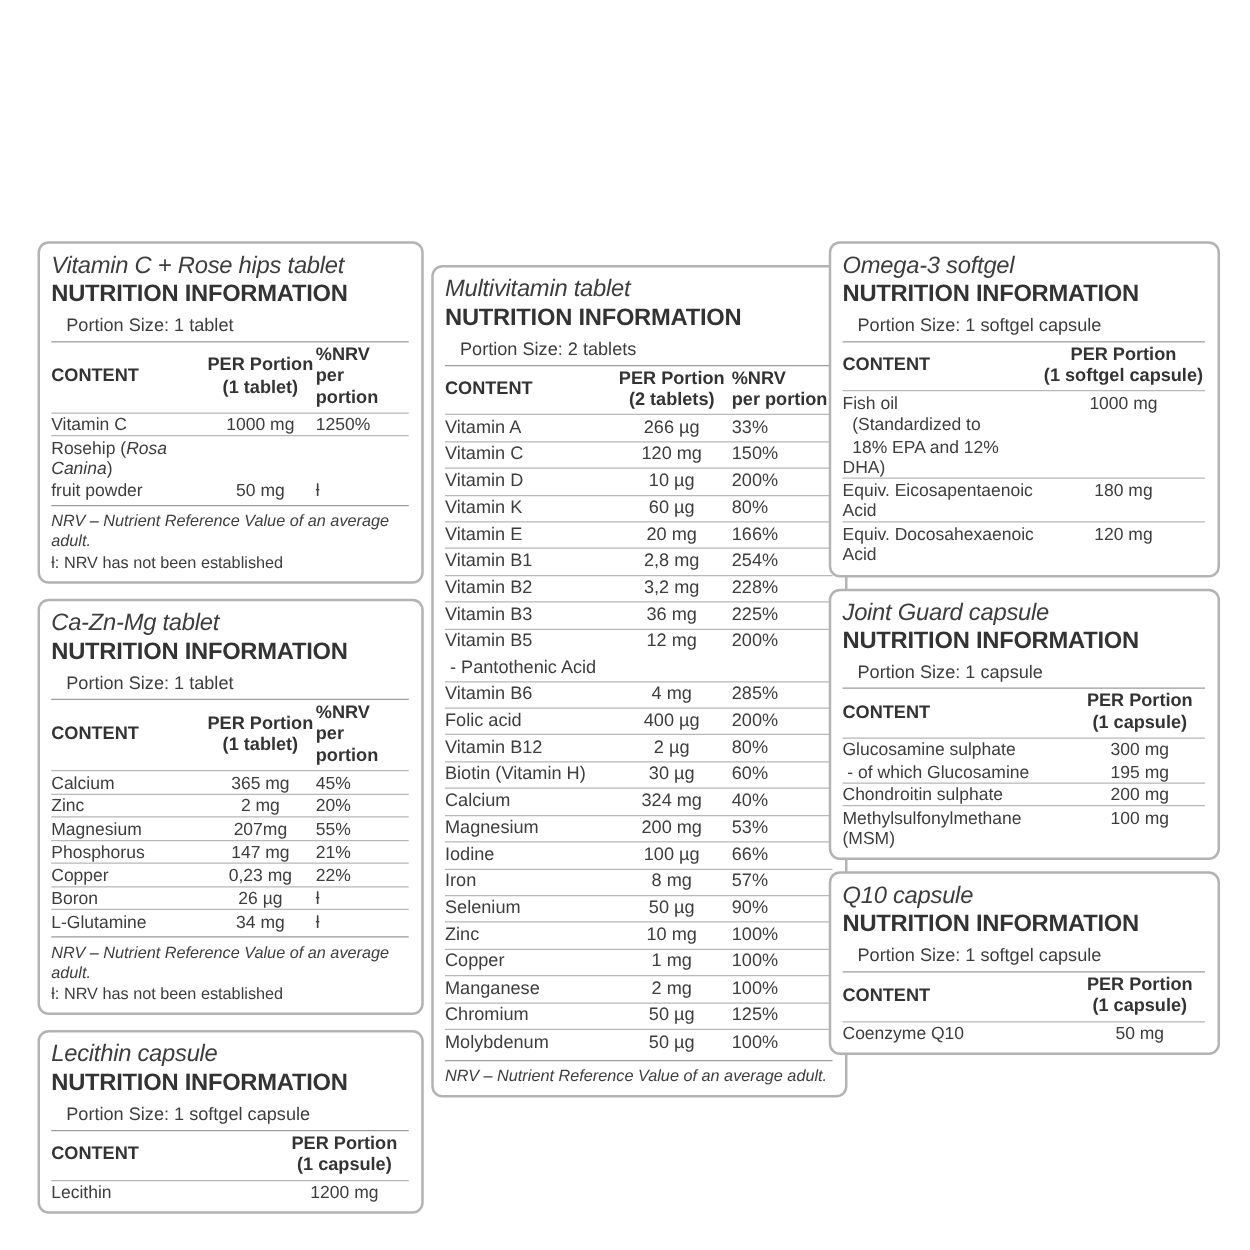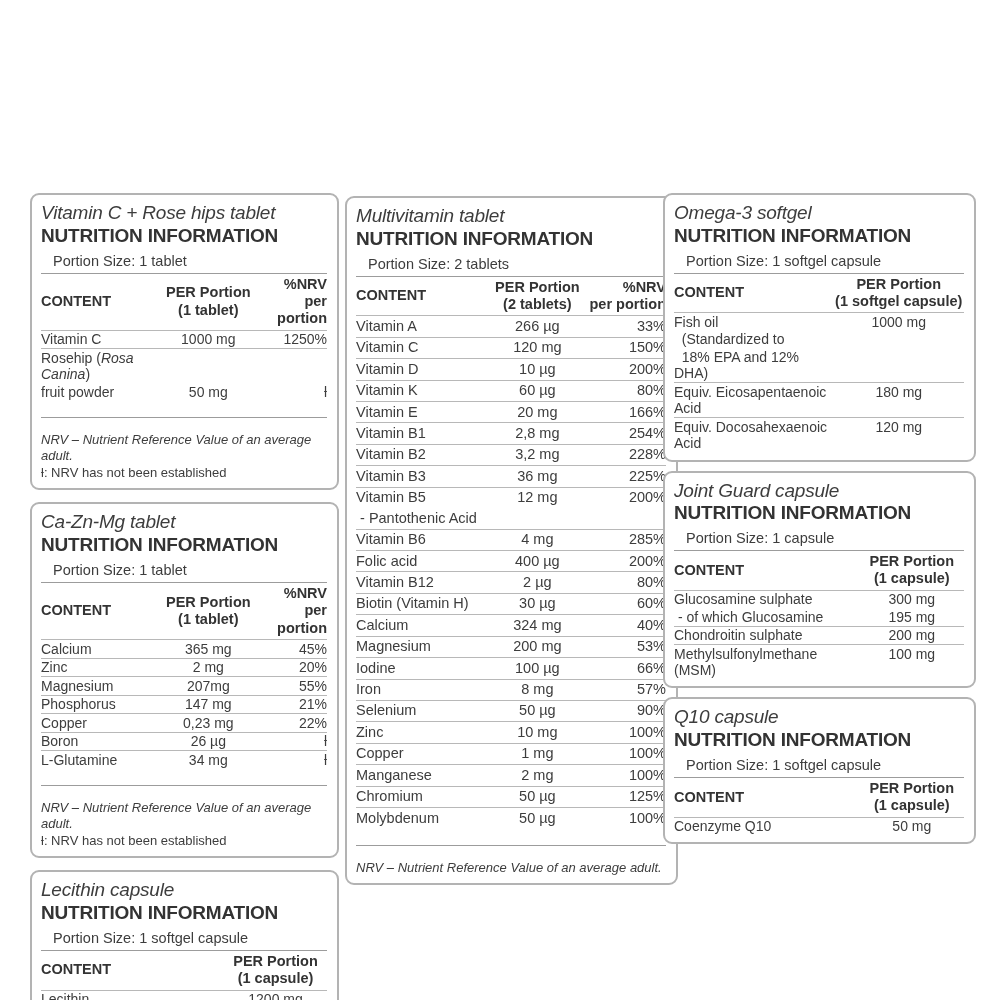--- a/index.html
+++ b/index.html
@@ -4,39 +4,39 @@
 <style>
   :root{
     --text:#3d3d3d; --bold:#333333; --border:#b3b3b3; --rule:#9c9c9c; --rowline:#b8b8b8; --bg:#ffffff;
   }
   *{box-sizing:border-box;}
   body{margin:0;background:var(--bg);}
   .sheet{position:relative;width:1000px;height:1000px;background:var(--bg);
          font-family:"Liberation Sans",sans-serif;color:var(--text);}
   .col{position:absolute;display:flex;flex-direction:column;gap:9px;}
   .col-left{left:30px;top:193px;width:309px;gap:12px;}
-  .col-center{left:345px;top:196px;width:333px;}
+  .col-center{left:345px;top:212px;width:333px;}
   .col-right{left:663px;top:193px;width:313px;}
   .panel{border:2px solid var(--border);border-radius:9px;background:var(--bg);
          padding:7px 10px 7px 9px;}
   .p-title{font-size:19px;font-style:italic;line-height:1.2;color:var(--text);letter-spacing:-0.2px;}
   .p-head{font-size:19px;font-weight:bold;line-height:1.2;color:var(--bold);letter-spacing:-0.2px;}
   .portion{font-size:14.5px;margin:5px 12px 4px;}
   .thead{display:flex;border-top:1.5px solid var(--rule);font-weight:bold;
          font-size:14.5px;line-height:1.2;padding:2px 0;align-items:center;color:var(--bold);}
   .thead .hc{align-self:center;}
   .row{display:flex;font-size:14px;line-height:1.18;padding:0.5px 0;align-items:flex-start;}
   .row.d{border-top:1px solid var(--rowline);}
   .c-name{flex:1;white-space:pre-wrap;text-align:left;}
   .c-val{width:31%;text-align:center;}
-  .c-nrv{width:26%;text-align:right;}
+  .c-nrv{width:26%;text-align:left;}
   .c-val2{width:36%;text-align:center;}
   .p-omega-3-softgel .c-val2{width:45%;}
   .p-multivitamin-tablet .row{font-size:14.5px;line-height:1.34;}
-  .foot{border-top:1px solid var(--rule);font-size:13px;line-height:1.27;padding-top:14px;margin-top:16px;}
+  .foot{border-top:1px solid var(--rule);font-size:13px;line-height:1.27;padding-top:4px;margin-top:3px;}
 </style>
 </head>
 <body>
 
 <div class="sheet">
   <div class="col col-left">
       <div class="panel p-vitamin-c-rose-hips-tablet">
         <div class="p-title">Vitamin C + Rose hips tablet</div>
         <div class="p-head">NUTRITION INFORMATION</div>
         <div class="portion">Portion Size: 1 tablet</div>

